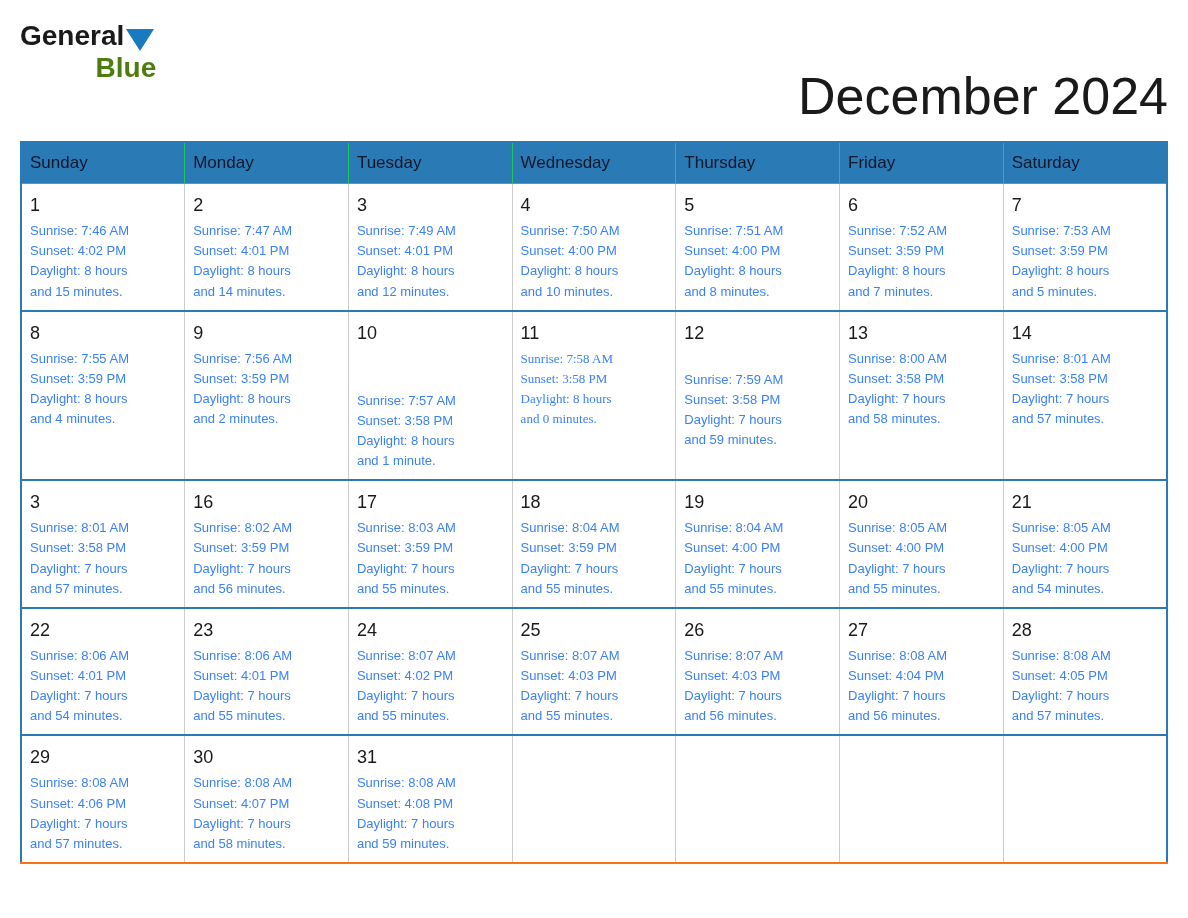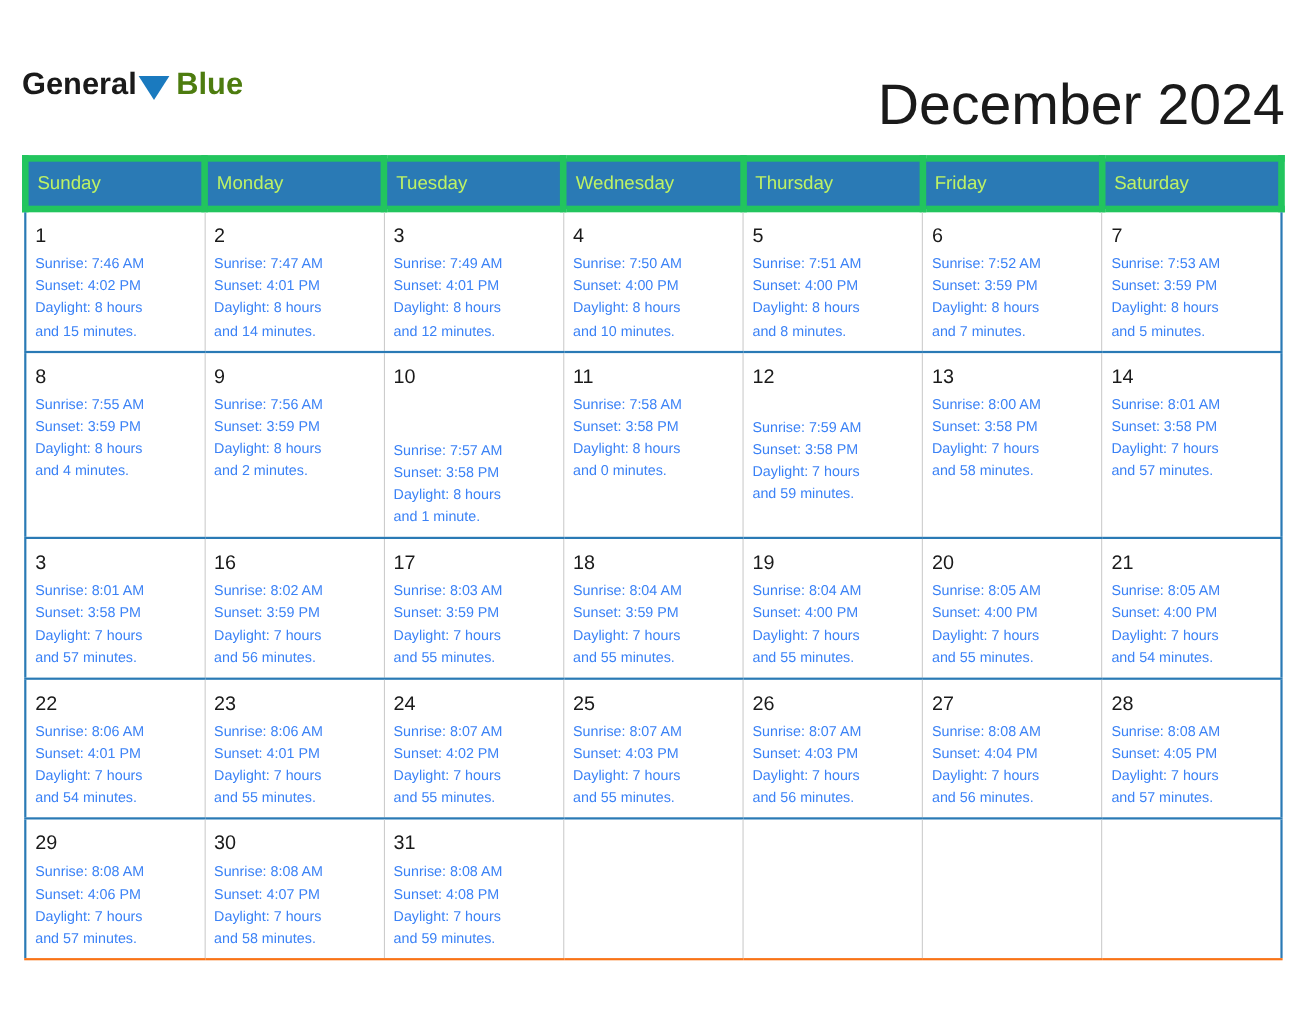--- a/index.html
+++ b/index.html
@@ -11,22 +11,22 @@
       min-height: 918px;
     }
     .header-section {
       display: flex;
       justify-content: space-between;
       align-items: flex-start;
       margin-bottom: 16px;
     }
     .logo {
       display: flex;
-      align-items: flex-start;
-      margin-top: 40px;
+      flex-direction: column;
+      align-items: flex-end;
     }
     .logo-text {
       display: flex;
       align-items: center;
       font-size: 28px;
       font-weight: bold;
       color: #1a1a1a;
     }
     .logo-general {
       color: #1a1a1a;
@@ -59,26 +59,26 @@
       color: #1a1a1a;
       margin-top: 4px;
     }
     .calendar-table {
       width: 100%;
       border-collapse: collapse;
       border: 2px solid #2a7ab5;
     }
     .calendar-table th {
       background-color: #2a7ab5;
-      color: #bef264;
+      color: #0f172a;
       padding: 10px 8px;
       font-size: 17px;
       font-weight: normal;
       text-align: left;
-      border: 6px solid #22c55e;
+      border: 1px solid #22c55e;
     }
     .calendar-table td {
       vertical-align: top;
       padding: 8px 8px;
       border: 1px solid #ccc;
       border-bottom: 2px solid #2a7ab5;
       width: 14.28%;
       min-height: 110px;
       font-size: 13px;
       color: #333;
@@ -200,21 +200,21 @@
         </td>
         <td>
           <span class="day-number">10</span>
           <div class="day-info" style="white-space: pre-line; margin-top: 44px;">Sunrise: 7:57 AM
 Sunset: 3:58 PM
 Daylight: 8 hours
 and 1 minute.</div>
         </td>
         <td>
           <span class="day-number">11</span>
-          <div class="day-info" style="white-space: pre-line;">Sunrise: 7:58 AM
+          <div class="day-info" style="white-space: pre-line; font-family: Liberation Serif, serif;">Sunrise: 7:58 AM
 Sunset: 3:58 PM
 Daylight: 8 hours
 and 0 minutes.</div>
         </td>
         <td>
           <span class="day-number">12</span>
           <div class="day-info" style="white-space: pre-line; margin-top: 23px;">Sunrise: 7:59 AM
 Sunset: 3:58 PM
 Daylight: 7 hours
 and 59 minutes.</div>

